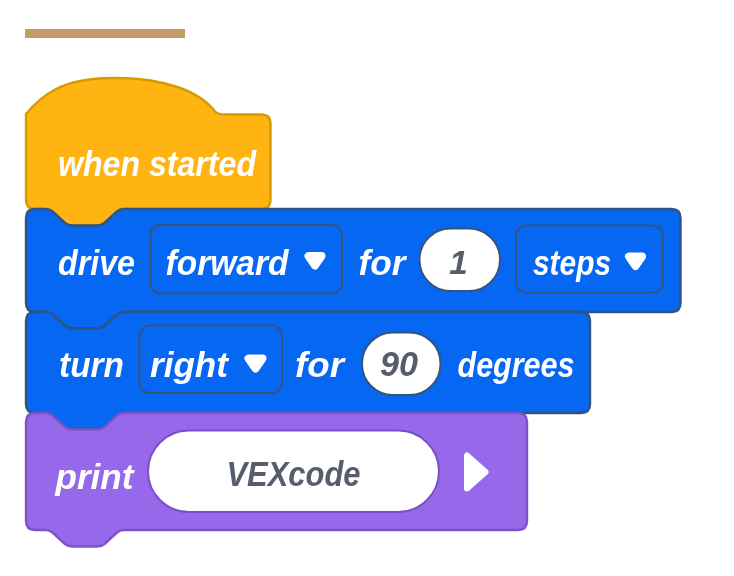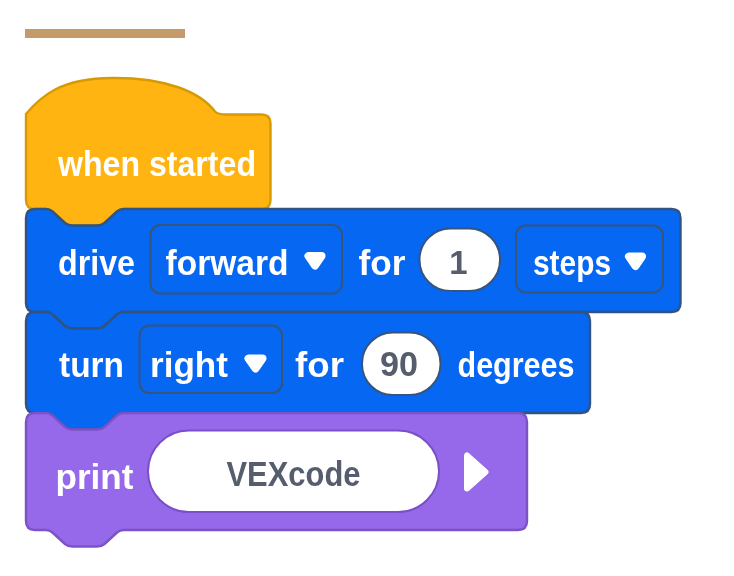--- a/index.html
+++ b/index.html
@@ -1,16 +1,16 @@
 <!DOCTYPE html>
 <html><head>
 <meta charset="utf-8">
 <style>
   html,body{margin:0;padding:0;background:#ffffff;}
-  #stage{position:relative;width:734px;height:576px;background:#ffffff;overflow:hidden;}
+  #stage{position:relative;width:734px;height:576px;background:#ffffff;overflow:hidden;font-style:italic;}
   svg text{font-family:"Liberation Sans",sans-serif;font-weight:bold;}
 </style>
 </head>
 <body>
 <div id="stage">
 <svg width="734" height="576" viewBox="0 0 734 576" xmlns="http://www.w3.org/2000/svg">
 
   <rect x="25" y="29" width="160" height="9" fill="#C49A6B"></rect>
 
   <path d="M 26,114

